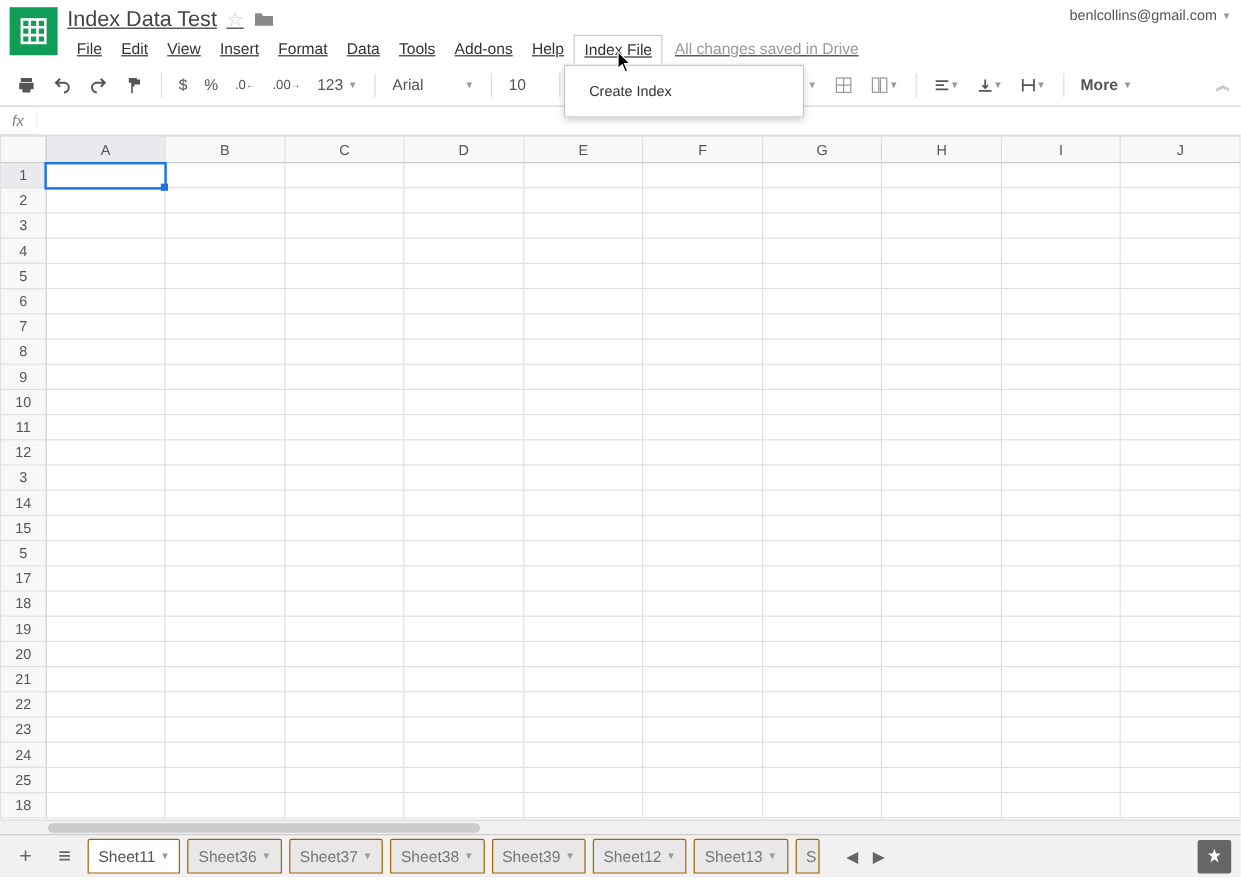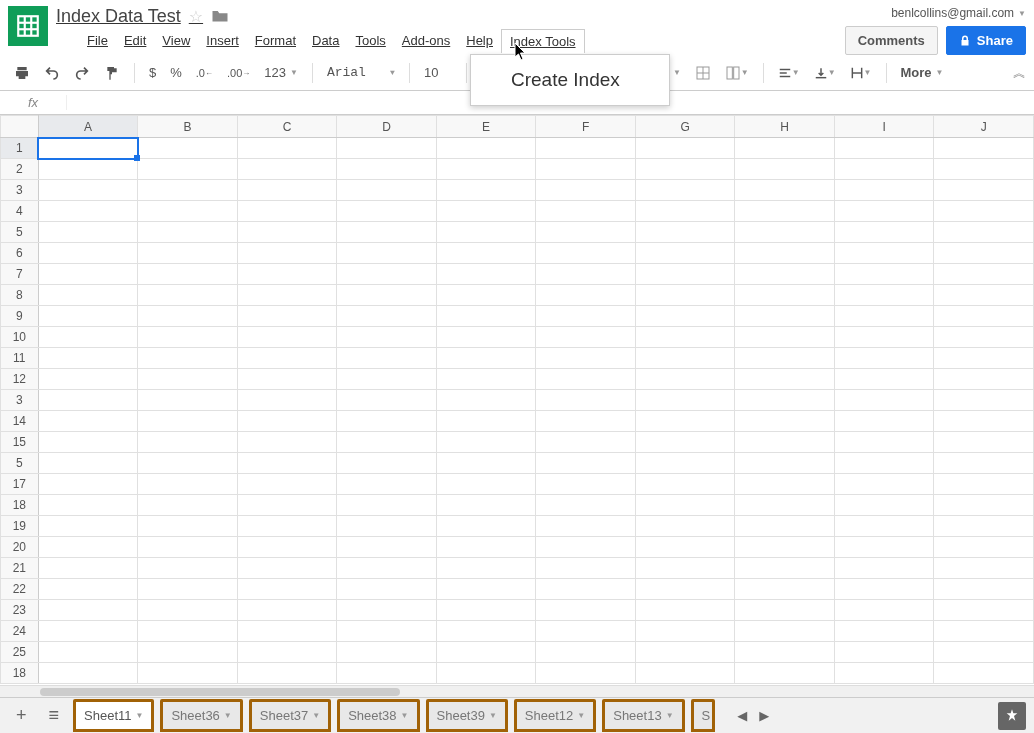--- a/index.html
+++ b/index.html
@@ -5,58 +5,58 @@
 * { box-sizing: border-box; margin: 0; padding: 0; }
 body { font-family: Arial, sans-serif; font-size: 13px; color: #333; background: #fff; overflow: hidden; width: 1034px; height: 733px; position: relative; }
 .header { display: flex; align-items: flex-start; padding: 6px 8px 0 8px; }
 .logo { width: 40px; height: 40px; background: #0f9d58; display: flex; align-items: center; justify-content: center; margin-right: 8px; flex-shrink: 0; }
 .logo svg { width: 26px; height: 26px; }
 .title-area { flex: 1; text-decoration: underline; }
 .doc-title-row { display: flex; align-items: center; gap: 8px; margin-bottom: 2px; }
 .doc-title { font-size: 18px; color: #444; font-weight: 400; }
 .star-icon { color: #ccc; font-size: 16px; cursor: pointer; }
 .folder-icon { color: #888; cursor: pointer; }
-.menubar { display: flex; gap: 0; font-size: 13px; margin-left: 23px; }
+.menubar { display: flex; gap: 0; font-size: 13px; }
 .menubar-item { padding: 4px 8px; cursor: pointer; color: #333; }
 .menubar-item.open { background: #fff; border: 1px solid #ccc; border-bottom: none; position: relative; z-index: 101; }
 .save-status { color: #999; padding: 4px 10px; }
 .account-area { text-align: right; font-size: 12px; color: #555; }
-.account-row { display: flex; align-items: center; gap: 4px; justify-content: flex-end; margin-bottom: 6px; }
+.account-row { display: flex; align-items: center; gap: 4px; justify-content: center; margin-bottom: 6px; }
 .buttons-row { display: flex; gap: 8px; justify-content: flex-end; }
 .btn { border: 1px solid #ccc; background: #f5f5f5; padding: 6px 12px; border-radius: 2px; font-size: 13px; font-weight: bold; cursor: pointer; color: #555; }
 .btn-share { background: #1a73e8; color: #fff; border-color: #1a73e8; display: flex; align-items: center; gap: 6px; }
 .toolbar { display: flex; align-items: center; padding: 4px 8px; border-bottom: 1px solid #ccc; gap: 2px; height: 36px; }
 .tb-btn { padding: 4px 6px; cursor: pointer; color: #555; display: flex; align-items: center; font-size: 13px; }
 .tb-sep { width: 1px; height: 20px; background: #ddd; margin: 0 6px; }
 .tb-select { display: flex; align-items: center; gap: 4px; padding: 2px 6px; cursor: pointer; color: #555; min-width: 40px; }
-.tb-select.font { min-width: 80px; font-family: Liberation Mono, monospace; }
+.tb-select.font { min-width: 80px; }
 .caret { font-size: 8px; color: #999; }
 .more-btn { font-weight: bold; color: #555; }
 .collapse-btn { margin-left: auto; color: #999; cursor: pointer; }
 .formula-bar { display: flex; align-items: center; border-bottom: 1px solid #ccc; height: 24px; }
-.fx-label { padding: 0 28px; color: #888; font-style: italic; font-size: 13px; border-right: 1px solid #eee; text-align: right; }
+.fx-label { padding: 0 10px; color: #888; font-style: italic; font-size: 13px; border-right: 1px solid #eee; text-align: right; }
 .formula-input { flex: 1; border: none; outline: none; padding: 0 6px; font-size: 13px; height: 100%; }
 .grid-container { position: relative; overflow: hidden; height: 570px; }
 .grid { border-collapse: collapse; table-layout: fixed; }
 .grid th, .grid td { border: 1px solid #e0e0e0; font-weight: normal; font-size: 12px; }
 .grid .corner { width: 38px; height: 22px; background: #f8f8f8; border-right: 1px solid #ccc; border-bottom: 1px solid #ccc; }
 .grid .col-h { height: 22px; width: 101px; background: #f8f8f8; text-align: center; color: #555; border-bottom: 1px solid #ccc; }
 .grid .col-h.sel { background: #e8eaed; }
 .grid .row-h { width: 38px; background: #f8f8f8; text-align: center; color: #555; border-right: 1px solid #ccc; }
 .grid .row-h.sel { background: #e8eaed; }
 .grid td.cell { height: 21px; background: #fff; }
 .grid td.cell.selected { outline: 2px solid #1a73e8; outline-offset: -1px; position: relative; }
 .grid td.cell.selected::after { content: ''; position: absolute; right: -3px; bottom: -3px; width: 6px; height: 6px; background: #1a73e8; }
 .dropdown-menu { position: absolute; top: 54px; left: 470px; background: #fff; border: 1px solid #ccc; box-shadow: 0 2px 6px rgba(0,0,0,0.2); z-index: 100; min-width: 200px; padding: 6px 0; }
-.dropdown-item { padding: 8px 40px; cursor: pointer; font-size: 19px; }
+.dropdown-item { padding: 8px 20px; cursor: pointer; font-size: 12px; }
 .hscroll { height: 12px; background: #f0f0f0; border-top: 1px solid #ddd; position: relative; }
 .hscroll-thumb { position: absolute; left: 40px; top: 2px; height: 8px; width: 360px; background: #ccc; border-radius: 4px; }
 .sheet-bar { display: flex; align-items: center; height: 36px; border-top: 1px solid #ccc; background: #f1f1f1; padding: 0 8px; gap: 6px; }
 .sheet-btn { padding: 4px 8px; cursor: pointer; color: #666; font-size: 18px; }
-.sheet-tab { display: flex; align-items: center; gap: 4px; padding: 6px 8px; background: #fff; border: 3px solid #a16207; border-radius: 2px 2px 0 0; cursor: pointer; font-size: 13px; color: #555; }
+.sheet-tab { display: flex; align-items: center; gap: 4px; padding: 6px 8px; background: #fff; border: 1px solid #a16207; border-radius: 2px 2px 0 0; cursor: pointer; font-size: 13px; color: #555; }
 .sheet-tab.inactive { background: #e8e8e8; color: #777; }
 .sheet-nav { display: flex; gap: 4px; margin-left: 12px; }
 .sheet-nav-btn { padding: 4px; cursor: pointer; color: #666; }
 .explore-btn { margin-left: auto; width: 28px; height: 28px; background: #666; border-radius: 2px; display: flex; align-items: center; justify-content: center; color: #fff; cursor: pointer; }
 .cursor-pointer { position: absolute; top: 42px; left: 514px; z-index: 200; pointer-events: none; }
 </style>
 </head>
 <body>
 
 <div class="header">
@@ -82,36 +82,28 @@
     <div class="menubar" id="menubar">
         <div class="menubar-item">File</div>
         <div class="menubar-item">Edit</div>
         <div class="menubar-item">View</div>
         <div class="menubar-item">Insert</div>
         <div class="menubar-item">Format</div>
         <div class="menubar-item">Data</div>
         <div class="menubar-item">Tools</div>
         <div class="menubar-item">Add-ons</div>
         <div class="menubar-item">Help</div>
-        <div class="menubar-item open">Index Tools</div>
+        <div class="menubar-item open">Index File</div>
+        <div class="save-status">All changes saved in Drive</div>
       </div>
   </div>
   <div class="account-area">
     <div class="account-row">
       <span>benlcollins@gmail.com</span>
       <span class="caret">▼</span>
-    </div>
-    <div class="buttons-row">
-      <button class="btn">Comments</button>
-      <button class="btn btn-share">
-        <svg width="12" height="12" viewBox="0 0 24 24" fill="#fff">
-            <path d="M6 10 V7 a6 6 0 0 1 12 0 v3 h1 v11 H5 V10 z M9 10 h6 V7 a3 3 0 0 0 -6 0 z"></path>
-          </svg>
-        <span>Share</span>
-      </button>
     </div>
   </div>
 </div>
 
 <div class="toolbar">
   <div class="tb-btn">
       <svg width="16" height="16" viewBox="0 0 24 24" fill="#555">
         <path d="M5 3h14v5H5zM3 9h18v8h-4v4H7v-4H3zM8 15h8v5H8z"></path>
       </svg>
     </div>

